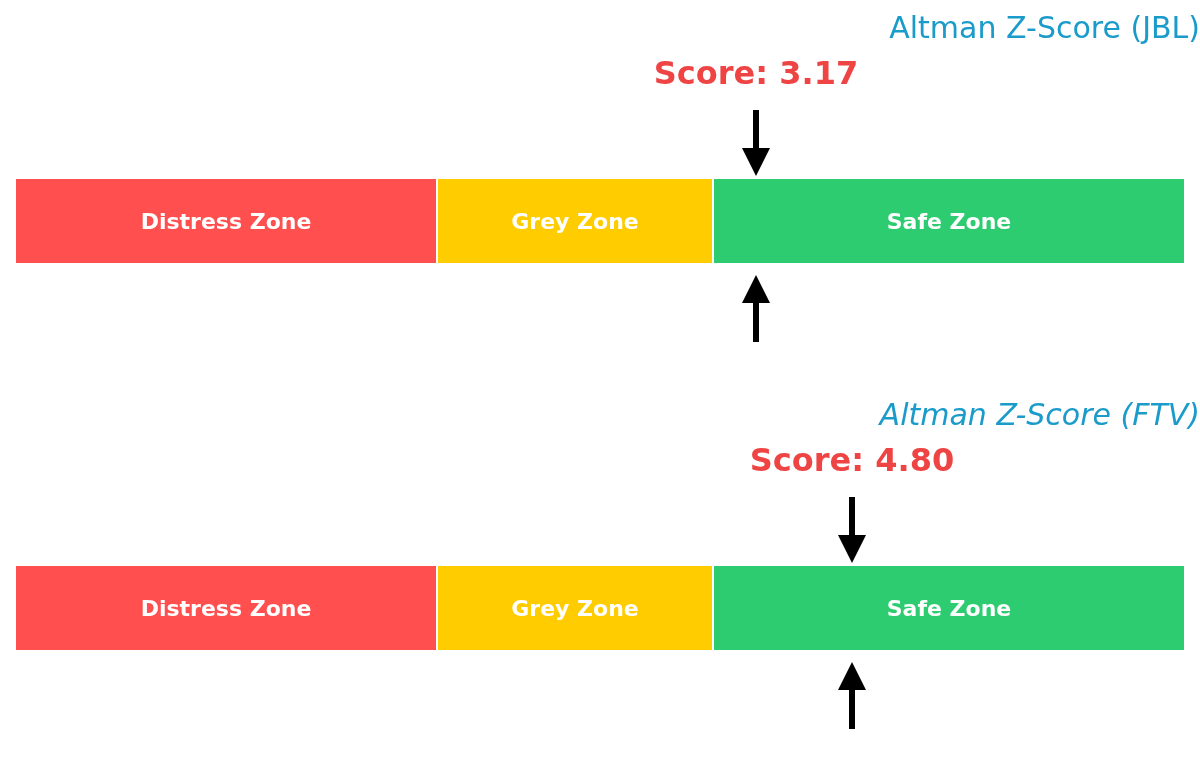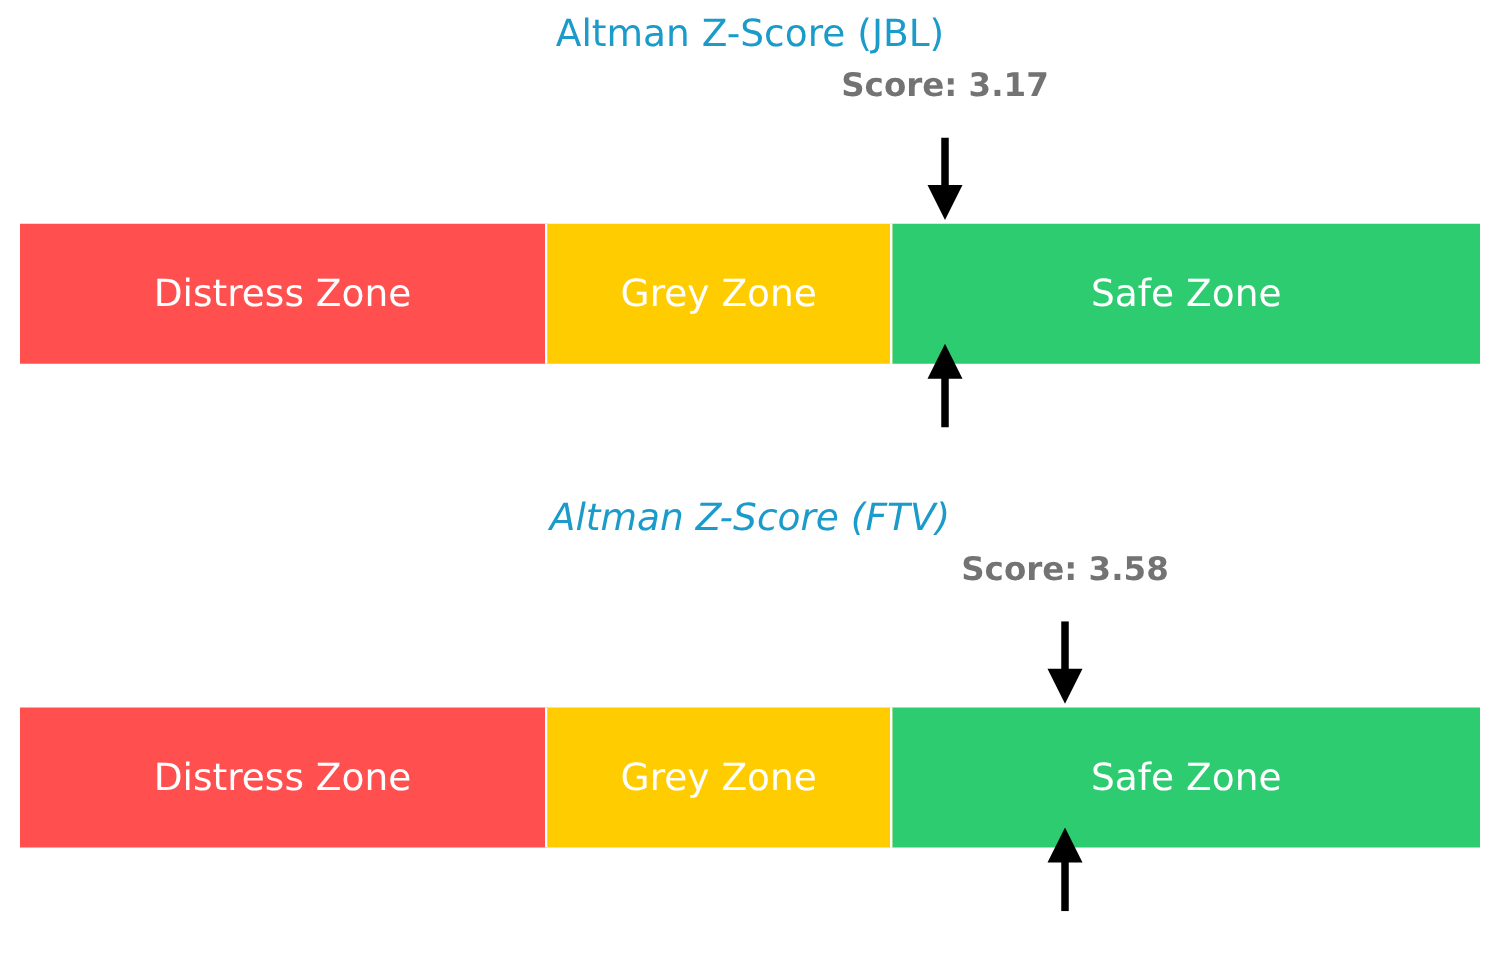--- a/index.html
+++ b/index.html
@@ -1,25 +1,25 @@
 <!DOCTYPE html>
 <html><head>
   <meta charset="utf-8">
   <style>
     html, body { margin: 0; padding: 0; background: #ffffff; }
     body { width: 1200px; height: 774px; position: relative; overflow: hidden;
            font-family: "DejaVu Sans", sans-serif; }
     .chart { position: absolute; left: 0; width: 1200px; }
-    .title { position: absolute; left: 0; width: 1200px; text-align: center;
+    .title { position: absolute; left: 0; width: 1200px; text-align: right;
              color: #1a9bc9; font-size: 30px; font-weight: normal; white-space: nowrap; }
-    .score { position: absolute; font-size: 26px; font-weight: bold; color: #737373;
+    .score { position: absolute; font-size: 32px; font-weight: bold; color: #ef4444;
              white-space: nowrap; transform: translateX(-50%); }
     .bar { position: absolute; left: 16px; width: 1168px; height: 92px; }
-    .zone { position: absolute; top: 0; height: 112px; display: flex; align-items: center;
-            justify-content: center; color: #ffffff; font-weight: normal; font-size: 30px;
+    .zone { position: absolute; top: 0; height: 84px; display: flex; align-items: center;
+            justify-content: center; color: #ffffff; font-weight: bold; font-size: 22px;
             box-sizing: border-box; border-right: 2px solid #ffffff; }
     .zone:last-child { border-right: none; }
     .arrow { position: absolute; width: 30px; transform: translateX(-50%); }
   </style>
 </head>
 <body>
 
 <div class="chart" style="top:0;">
   <div class="title" style="top:10px;">Altman Z-Score (JBL)</div>
   <div class="score" style="top:54px; left:756px;">Score: 3.17</div>
@@ -42,21 +42,21 @@
   </div>
 
   <svg class="arrow" style="top:275px; left:756px;" width="30" height="67" viewBox="0 0 30 67">
     <polygon points="15,0 29,28 1,28" fill="#000"></polygon>
     <rect x="12" y="26" width="6" height="41" fill="#000"></rect>
   </svg>
 </div>
 
 <div class="chart" style="top:0;">
   <div class="title" style="top:397px;font-style:italic;">Altman Z-Score (FTV)</div>
-  <div class="score" style="top:441px; left:852px;">Score: 3.58</div>
+  <div class="score" style="top:441px; left:852px;">Score: 4.80</div>
 
   <svg class="arrow" style="top:497px; left:852px;" width="30" height="67" viewBox="0 0 30 67">
     <rect x="12" y="0" width="6" height="40" fill="#000"></rect>
     <polygon points="1,38 29,38 15,66" fill="#000"></polygon>
   </svg>
 
   <div class="bar" style="top:566px;">
     <div class="zone" style="left:0; width:422px; background:#ff4f4f;">
       <span>Distress Zone</span>
     </div>

